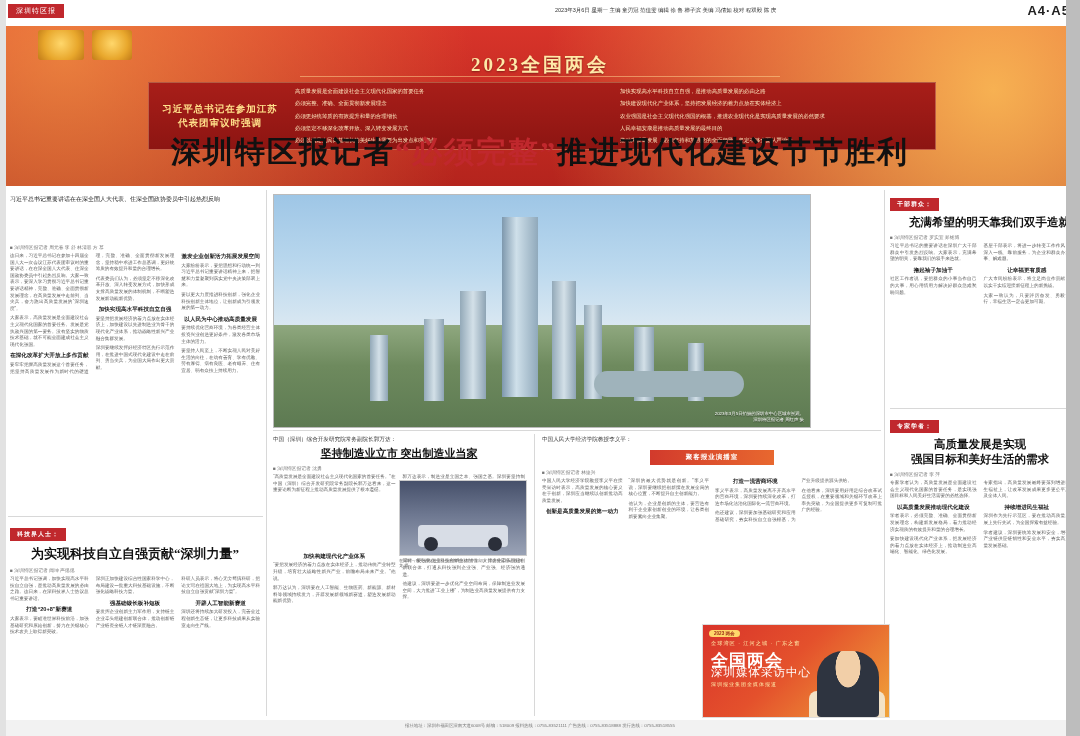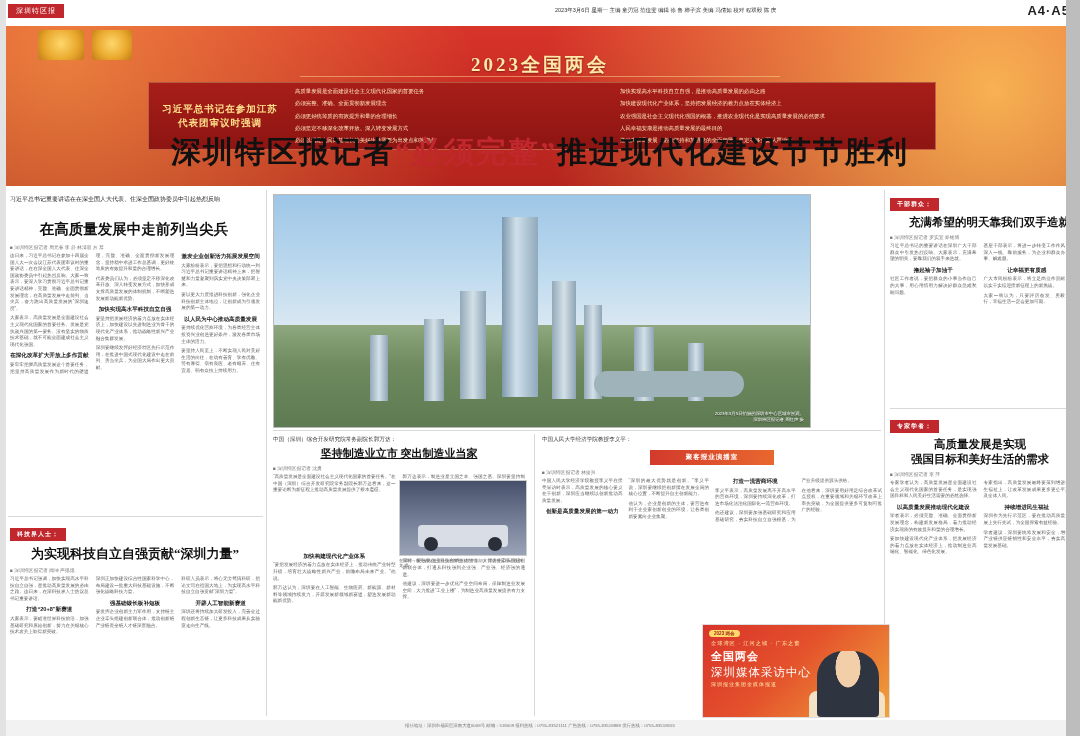--- a/index.html
+++ b/index.html
@@ -90,21 +90,21 @@
   
   .redbar{background:linear-gradient(90deg,#d23a2c,#e8682f);color:#fff;font-size:6.5px;
     font-weight:bold;text-align:center;letter-spacing:1px;padding:3px 0;}
 
   
   .promo{position:absolute;left:702px;top:438px;width:186px;height:92px;border:1px solid #ddd;
     background:linear-gradient(135deg,#d9342a 0%,#e4512c 45%,#f0a43a 100%);overflow:hidden;}
   .promo-badge{position:absolute;left:6px;top:5px;background:#ffd96a;color:#9c2b16;font-size:4.6px;
     border-radius:6px;padding:1px 5px;font-weight:bold;}
   .promo-l1{position:absolute;left:8px;top:15px;color:#ffe9a8;font-size:5.2px;letter-spacing:1px;}
-  .promo-l2{position:absolute;left:8px;top:24px;color:#fff;font-size:11px;font-weight:bold;
+  .promo-l2{position:absolute;left:8px;top:24px;color:#fff;font-size:17px;font-weight:bold;
     font-family:"Liberation Serif","DejaVu Serif",serif;letter-spacing:1px;}
   .promo-l3{position:absolute;left:8px;top:40px;color:#fff;font-size:11.5px;font-weight:normal;
     font-family:"Liberation Serif","DejaVu Serif",serif;letter-spacing:1px;}
   .promo-l4{position:absolute;left:8px;top:56px;color:#ffe9a8;font-size:5px;letter-spacing:1px;}
   .promo-person{position:absolute;right:10px;bottom:0;width:62px;height:66px;
     background:radial-gradient(ellipse at 50% 25%,#f2cfa8 0%,#f2cfa8 28%,#2e3440 29%,#2e3440 100%);
     border-radius:26px 26px 4px 4px;}
   .promo-sofa{position:absolute;right:4px;bottom:0;width:76px;height:26px;background:#f3e2c6;
     border-radius:8px 8px 0 0;}
 
@@ -165,21 +165,20 @@
   <div class="sheet">
 
     <div class="vline" style="left:266px;top:4px;height:526px;"></div>
     <div class="vline" style="left:534px;top:248px;height:282px;"></div>
     <div class="vline" style="left:884px;top:4px;height:526px;"></div>
     <div class="hline" style="left:8px;top:330px;width:255px;"></div>
     <div class="hline" style="left:273px;top:244px;width:608px;"></div>
     <div class="hline" style="left:890px;top:222px;width:180px;"></div>
 
     <div class="lead-note">习近平总书记重要讲话在在深全国人大代表、住深全国政协委员中引起热烈反响</div>
-    <div class="lead-title col-title">在高质量发展中走前列当尖兵</div>
 
     <div style="position:absolute;left:10px;top:58px;width:250px;">
       <div class="byline">■ 深圳特区报记者 周元春 李 舒 林清容 方 慕</div>
       <div class="tiny cols3">
         <p>连日来，习近平总书记在参加十四届全国人大一次会议江苏代表团审议时的重要讲话，在在深全国人大代表、住深全国政协委员中引起热烈反响。大家一致表示，要深入学习贯彻习近平总书记重要讲话精神，完整、准确、全面贯彻新发展理念，在高质量发展中走前列、当尖兵，奋力跑出高质量发展的“深圳速度”。</p>
         <p>大家表示，高质量发展是全面建设社会主义现代化国家的首要任务。发展是党执政兴国的第一要务。没有坚实的物质技术基础，就不可能全面建成社会主义现代化强国。</p>
         <div class="sub-h">在深化改革扩大开放上多作贡献</div>
         <p>要牢牢把握高质量发展这个首要任务，把坚持高质量发展作为新时代的硬道理，完整、准确、全面贯彻新发展理念，坚持稳中求进工作总基调，更好统筹质的有效提升和量的合理增长。</p>
         <p>代表委员们认为，必须坚定不移深化改革开放、深入转变发展方式，加快形成支撑高质量发展的体制机制，不断塑造发展新动能新优势。</p>
         <div class="sub-h">加快实现高水平科技自立自强</div>

